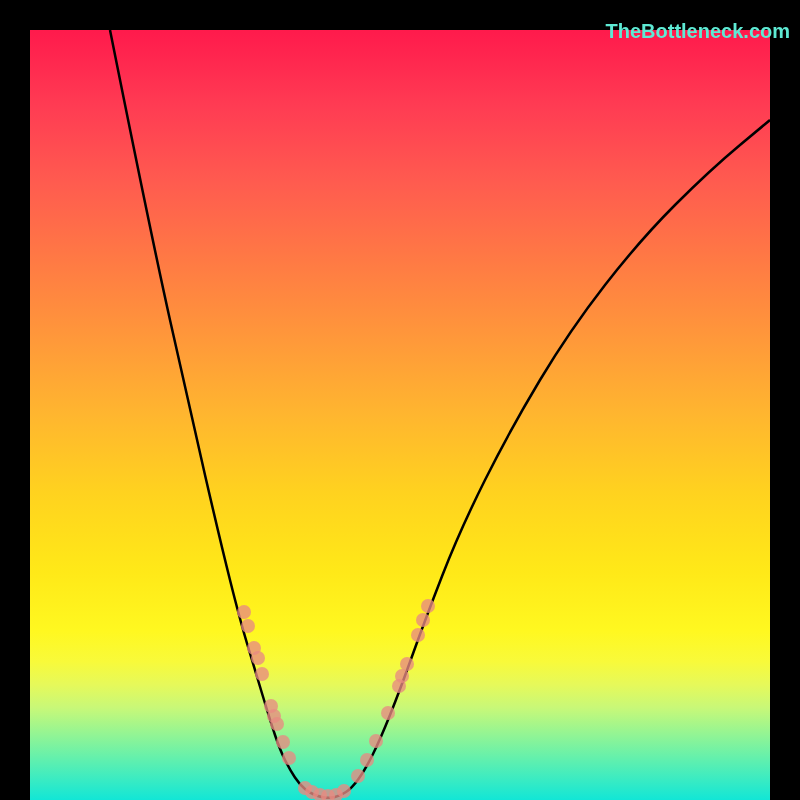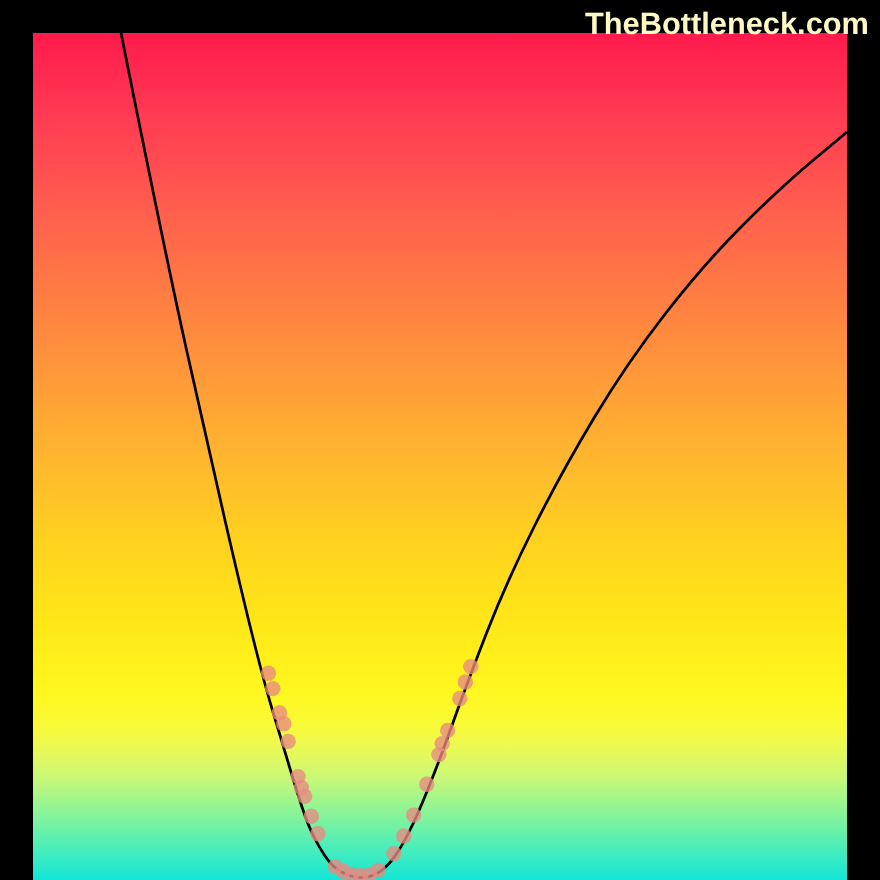--- a/index.html
+++ b/index.html
@@ -31,25 +31,25 @@
         #e6f95a 85%,
         #c8f878 88%,
         #9af590 91%,
         #6cf1a8 94%,
         #3fecc0 97%,
         #12e6d6 100%
       );
     }
     .watermark {
       position: absolute;
-      top: 6px;
+      top: 20px;
       right: 10px;
-      font-size: 28px;
+      font-size: 20px;
       font-weight: bold;
-      color: #fef9c3;
+      color: #5eead4;
       z-index: 10;
     }
     svg.curve {
       position: absolute;
       left: 0;
       top: 0;
       width: 740px;
       height: 770px;
     }
     .curve path {

